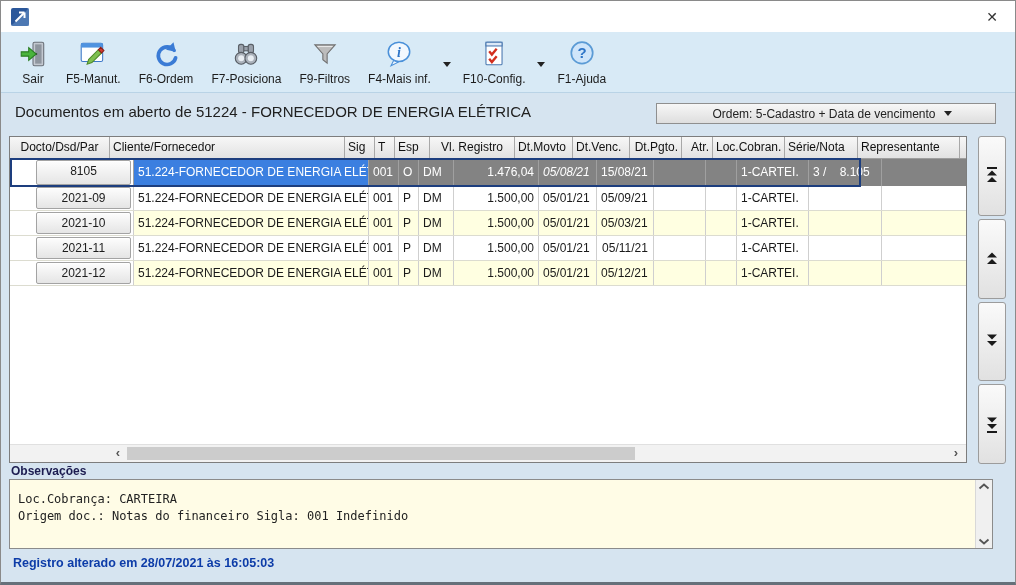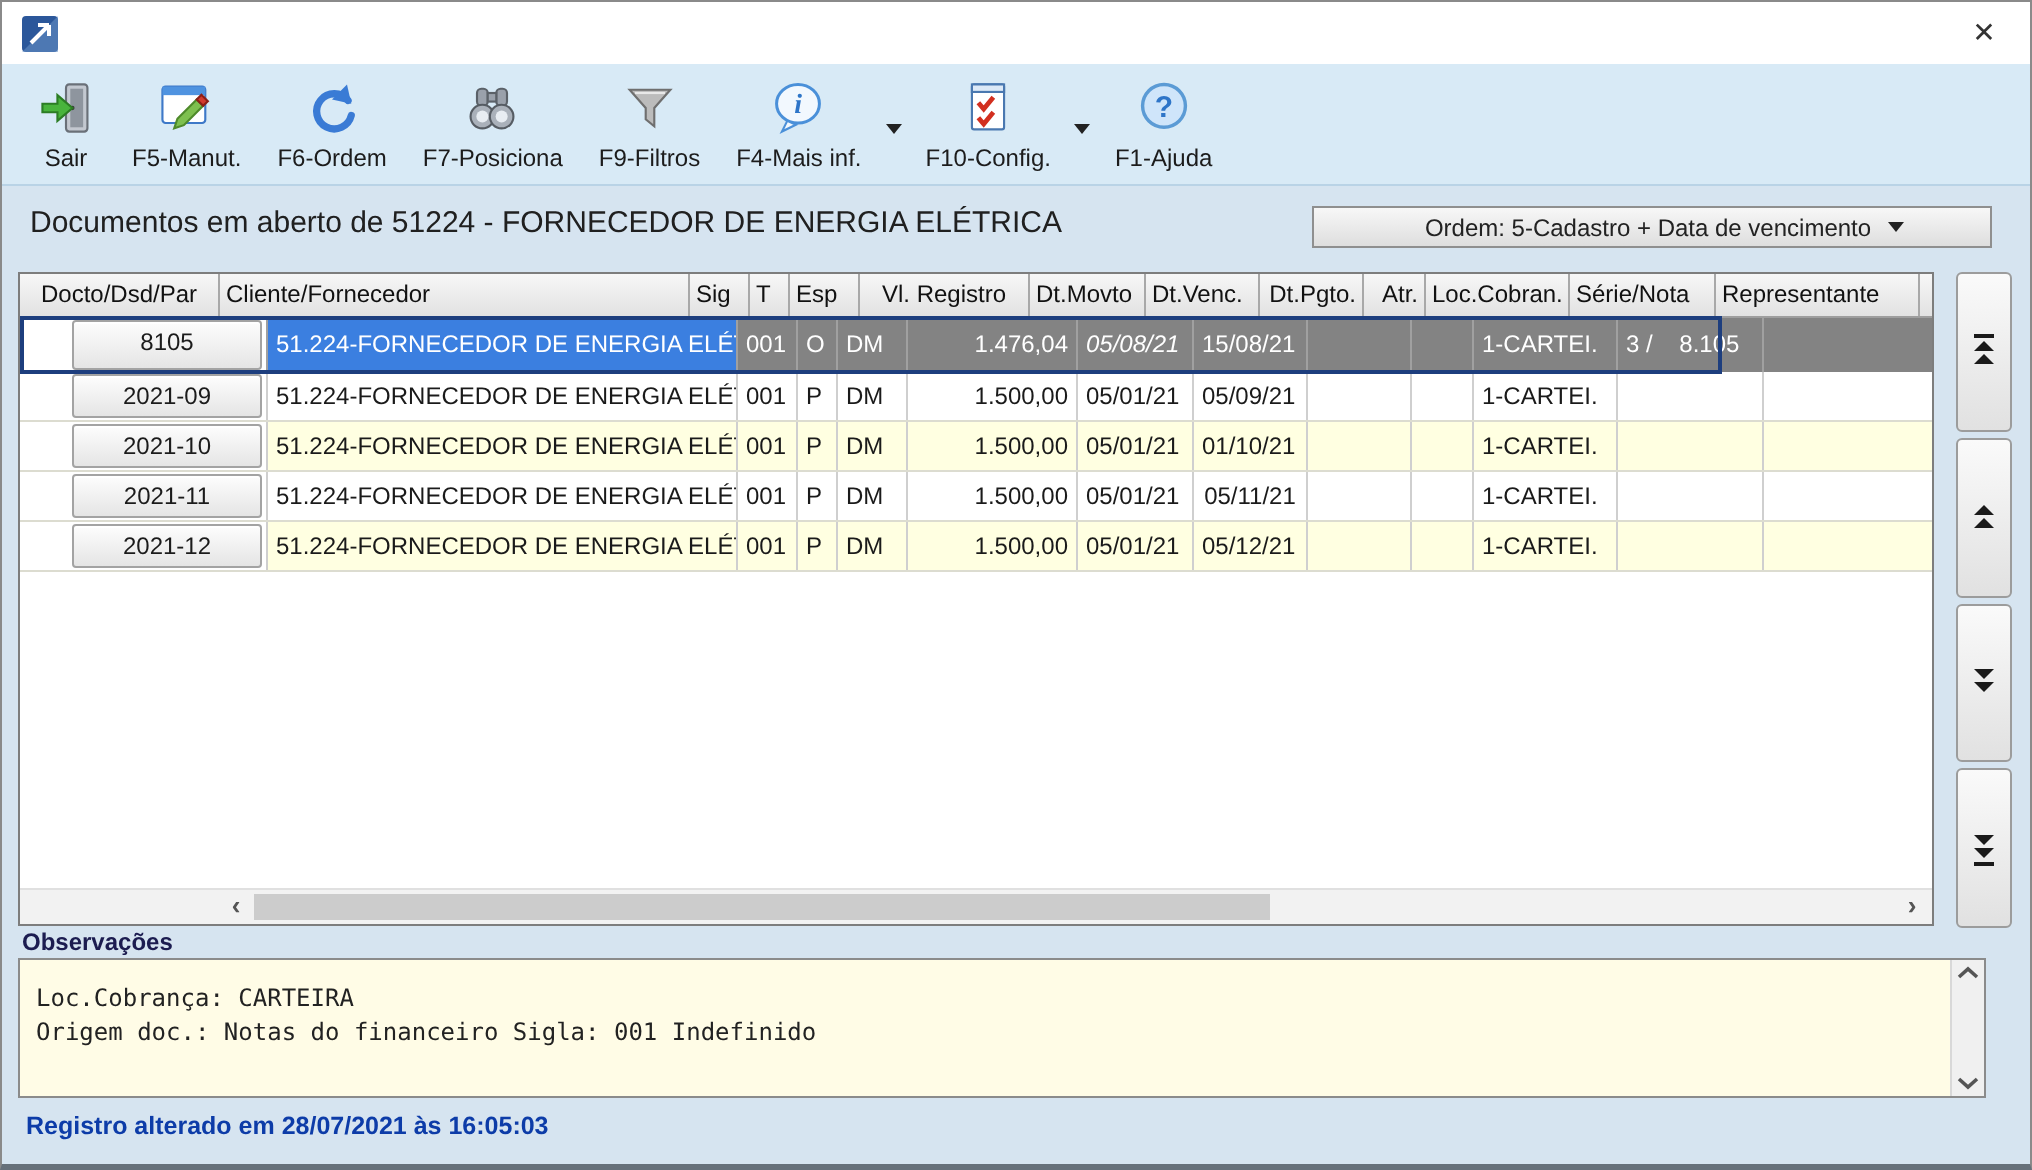--- a/index.html
+++ b/index.html
@@ -249,21 +249,21 @@
           <div class="cell c13" style="width: 10px; text-align: left;"></div>
         </div>
         <div class="trow yellow">
           <div class="cell c0 docto" style="width: 100px;"><span class="docto-btn">2021-10</span></div>
           <div class="cell c1" style="width: 235px; text-align: left;">51.224-FORNECEDOR DE ENERGIA ELÉTRICA</div>
           <div class="cell c2" style="width: 30px; text-align: left;">001</div>
           <div class="cell c3" style="width: 20px; text-align: left;">P</div>
           <div class="cell c4" style="width: 35px; text-align: left;">DM</div>
           <div class="cell c5" style="width: 85px; text-align: right;">1.500,00</div>
           <div class="cell c6" style="width: 58px; text-align: left;">05/01/21</div>
-          <div class="cell c7" style="width: 57px; text-align: left;">01/10/21</div>
+          <div class="cell c7" style="width: 57px; text-align: left;">05/03/21</div>
           <div class="cell c8" style="width: 52px; text-align: left;"></div>
           <div class="cell c9" style="width: 31px; text-align: right;"></div>
           <div class="cell c10" style="width: 72px; text-align: left;">1-CARTEI.</div>
           <div class="cell c11" style="width: 73px; text-align: left;"></div>
           <div class="cell c12" style="width: 102px; text-align: left;"></div>
           <div class="cell c13" style="width: 10px; text-align: left;"></div>
         </div>
         <div class="trow white">
           <div class="cell c0 docto" style="width: 100px;"><span class="docto-btn">2021-11</span></div>
           <div class="cell c1" style="width: 235px; text-align: left;">51.224-FORNECEDOR DE ENERGIA ELÉTRICA</div>

